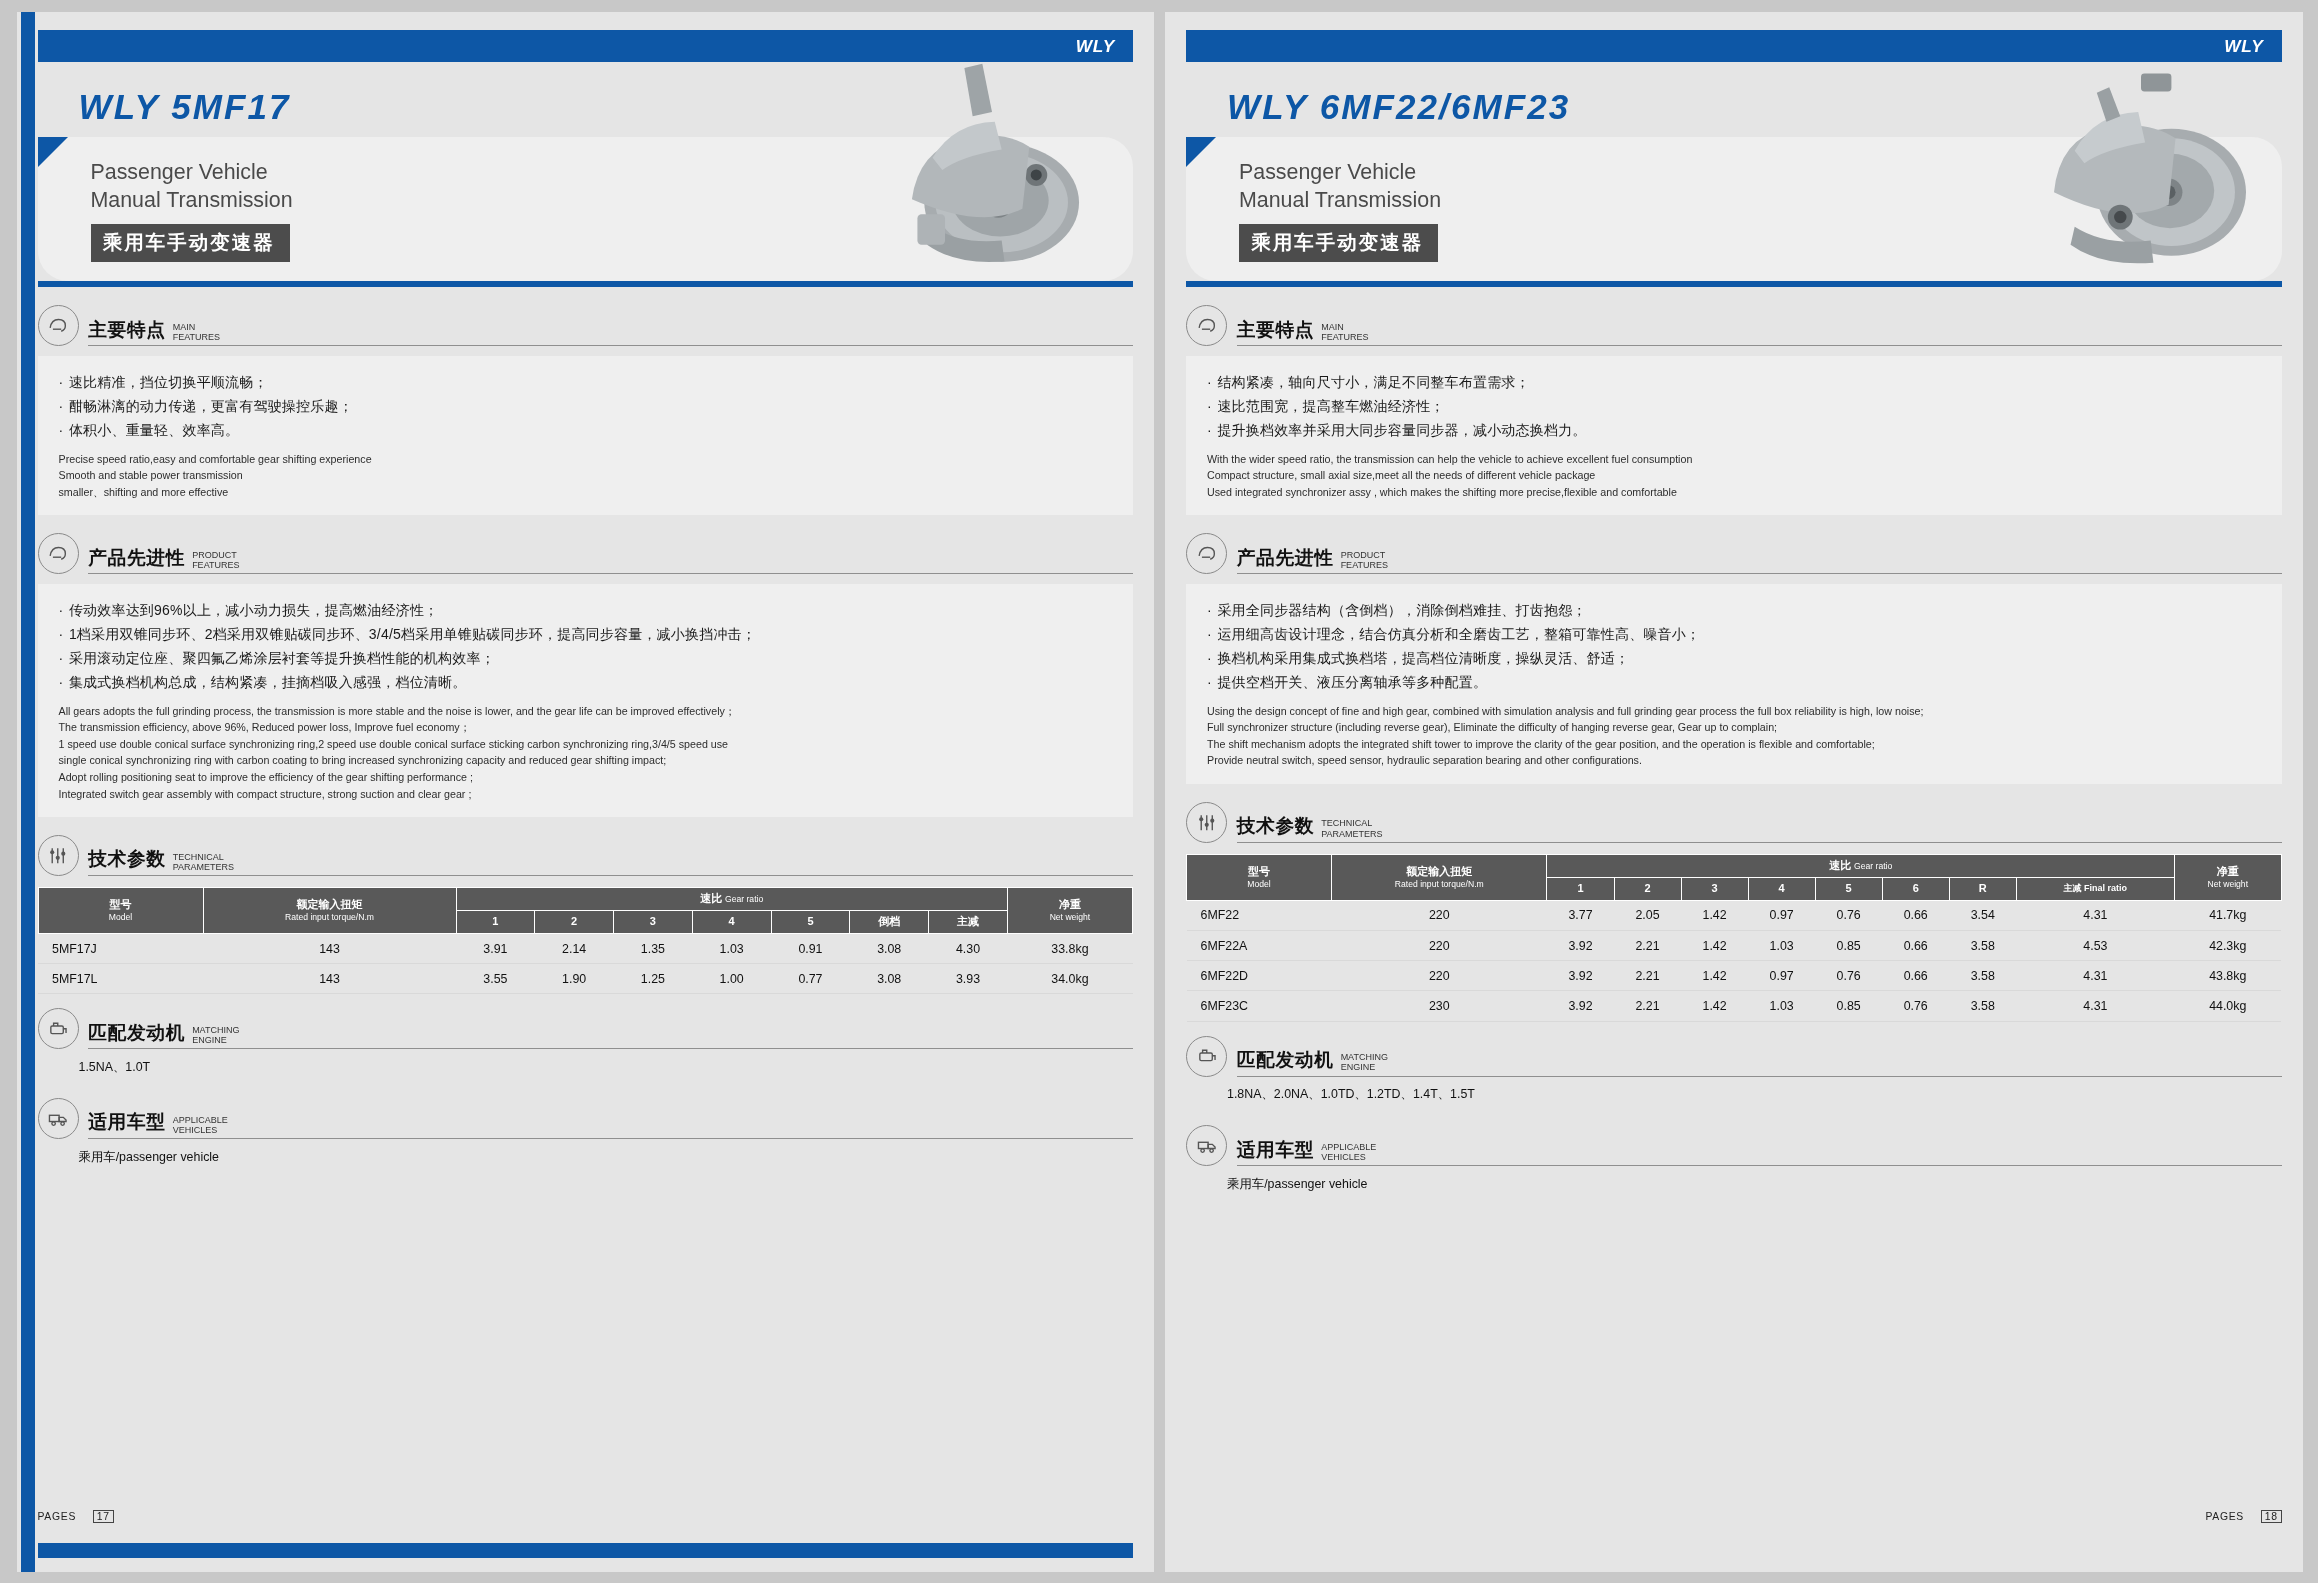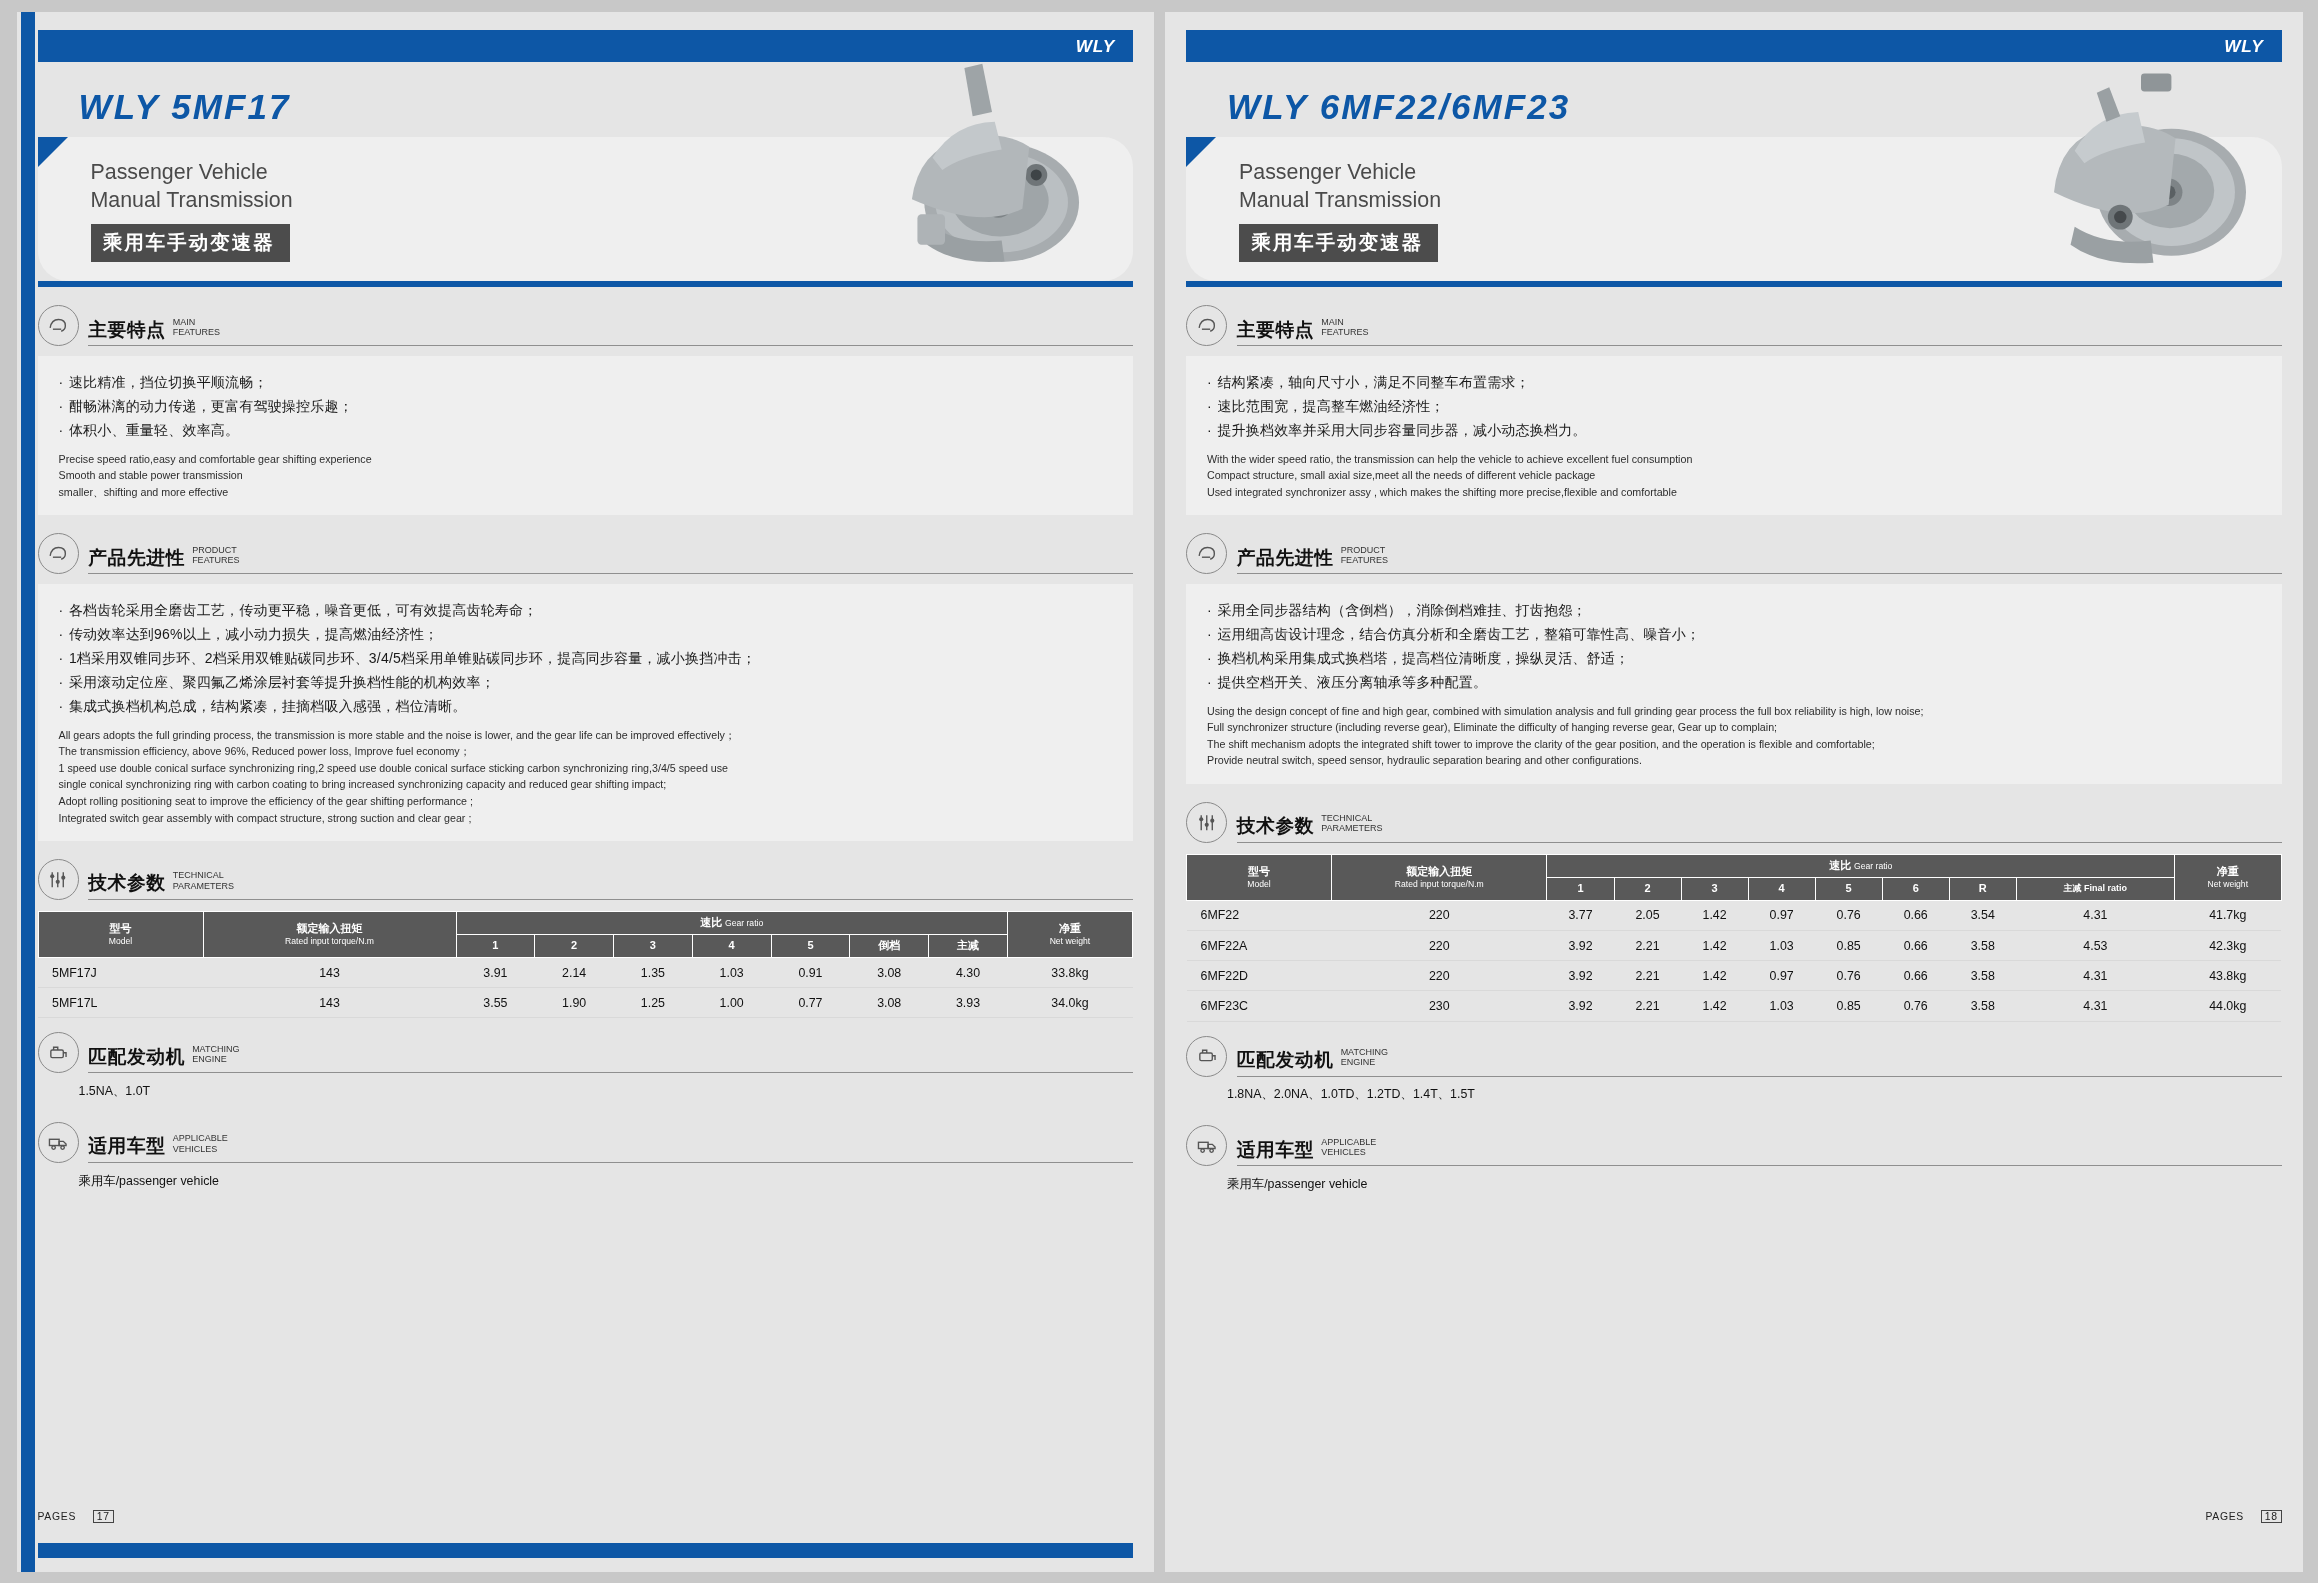--- a/index.html
+++ b/index.html
@@ -26,21 +26,21 @@
   .band { position:relative; background:#efefef; height:144px; margin-top:2.8px;border-radius:30px; }
   .band .tri { position:absolute; left:0; top:0; width:0; height:0; border-left:30px solid #0d57a6; border-bottom:30px solid transparent; }
   .band .en { position:absolute; left:53px; top:21px; color:#4a4a4a; font-size:21.4px; line-height:1.32; font-weight:300;}
   .band .cnbar { position:absolute; left:53px; bottom:19.4px; background:#4c4c4c; color:#fff; font-size:19.4px; font-weight:bold; padding:5.5px 15px 5.5px 12.4px; letter-spacing:2.1px;}
   .band .photo { position:absolute; right:7px; top:-83px; width:297px; height:235px; }
   .blue-rule { height:6.2px; background:#0d57a6; margin-top:0; }
 
   
   .sec { margin-top:18px; display:flex; align-items:flex-end; gap:9.7px; }
   .sec .ico { width:41px; height:41px; border:1.4px solid #8a8a8a; border-radius:50%; display:flex; align-items:center; justify-content:center; flex:0 0 auto;}
-  .sec .txt { display:flex; align-items:flex-start; gap:7px; padding-bottom:2.8px; flex:1 1 auto; border-bottom:1.4px solid #8f8f8f;}
+  .sec .txt { display:flex; align-items:flex-end; gap:7px; padding-bottom:2.8px; flex:1 1 auto; border-bottom:1.4px solid #8f8f8f;}
   .sec .cn { font-size:18.7px; font-weight:bold; color:#111; letter-spacing:0.7px;}
   .sec .en { font-size:9px; color:#333; line-height:1.15; }
 
   
   .block { background:#efefef; margin-top:9.7px; padding:14px 18px 15px 21px; }
   .block ul { list-style:none; margin:0 0 0 0; padding:0; }
   .block li { font-size:14px; color:#1a1a1a; line-height:1.72; letter-spacing:0.2px;}
   .block li::before { content:"\00B7"; margin-right:5.5px; }
   .block .en-lines { margin-top:8.3px; }
   .block .en-lines div { font-size:10.7px; color:#2d2d2d; line-height:1.55; }
@@ -146,21 +146,20 @@
         <div class="txt">
           <span class="cn">产品先进性</span>
           <span class="en">
             <span>PRODUCT</span><br>
             <span>FEATURES</span>
           </span>
         </div>
       </div>
       <div class="block">
         <ul>
-          <li>各档齿轮采用全磨齿工艺，传动更平稳，噪音更低，可有效提高齿轮寿命；</li>
           <li>传动效率达到96%以上，减小动力损失，提高燃油经济性；</li>
           <li>1档采用双锥同步环、2档采用双锥贴碳同步环、3/4/5档采用单锥贴碳同步环，提高同步容量，减小换挡冲击；</li>
           <li>采用滚动定位座、聚四氟乙烯涂层衬套等提升换档性能的机构效率；</li>
           <li>集成式换档机构总成，结构紧凑，挂摘档吸入感强，档位清晰。</li>
         </ul>
         <div class="en-lines">
           <div>All gears adopts the full grinding process, the transmission is more stable and the noise is lower, and the gear life can be improved effectively；</div>
           <div>The transmission efficiency, above 96%,  Reduced power loss,  Improve fuel economy；</div>
           <div>1 speed use double conical surface synchronizing ring,2 speed use double conical surface sticking carbon synchronizing ring,3/4/5 speed use</div>
           <div>single conical synchronizing ring with carbon coating to bring increased synchronizing capacity and reduced gear shifting impact;</div>

